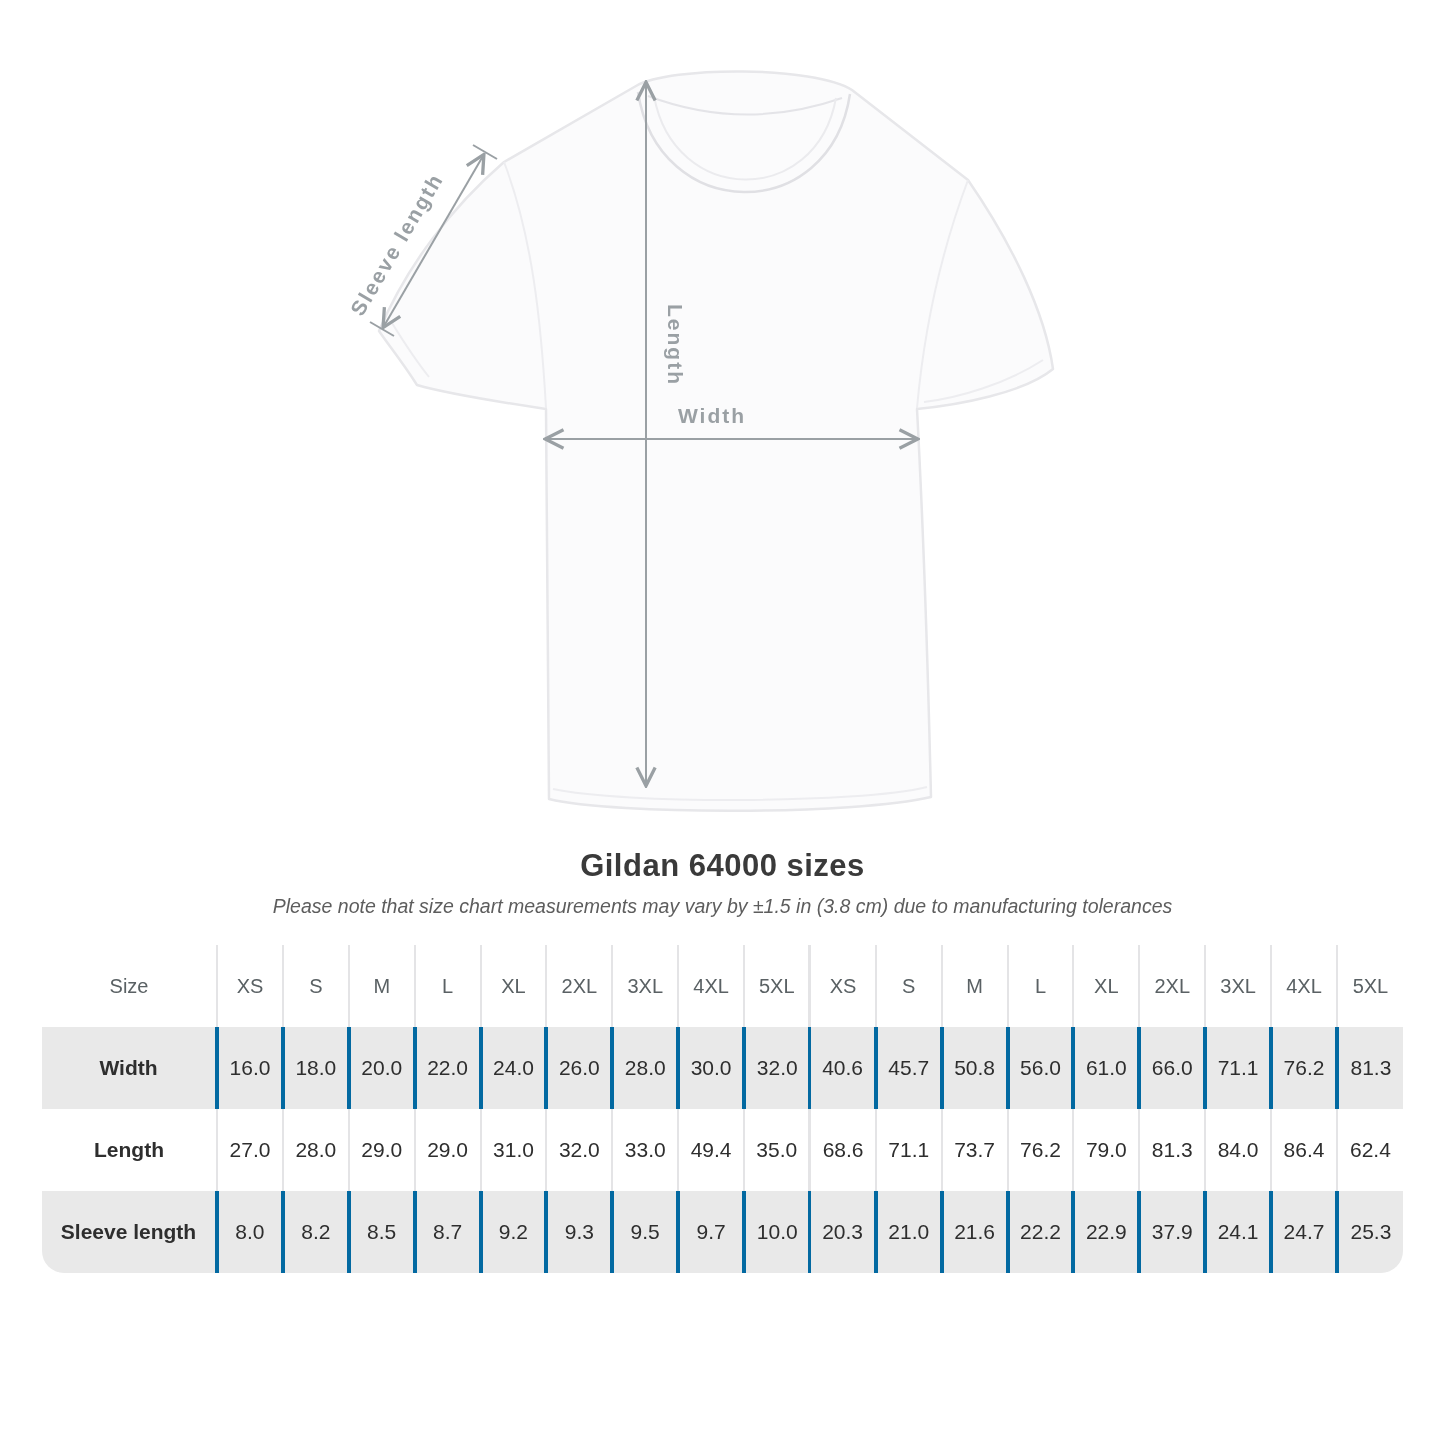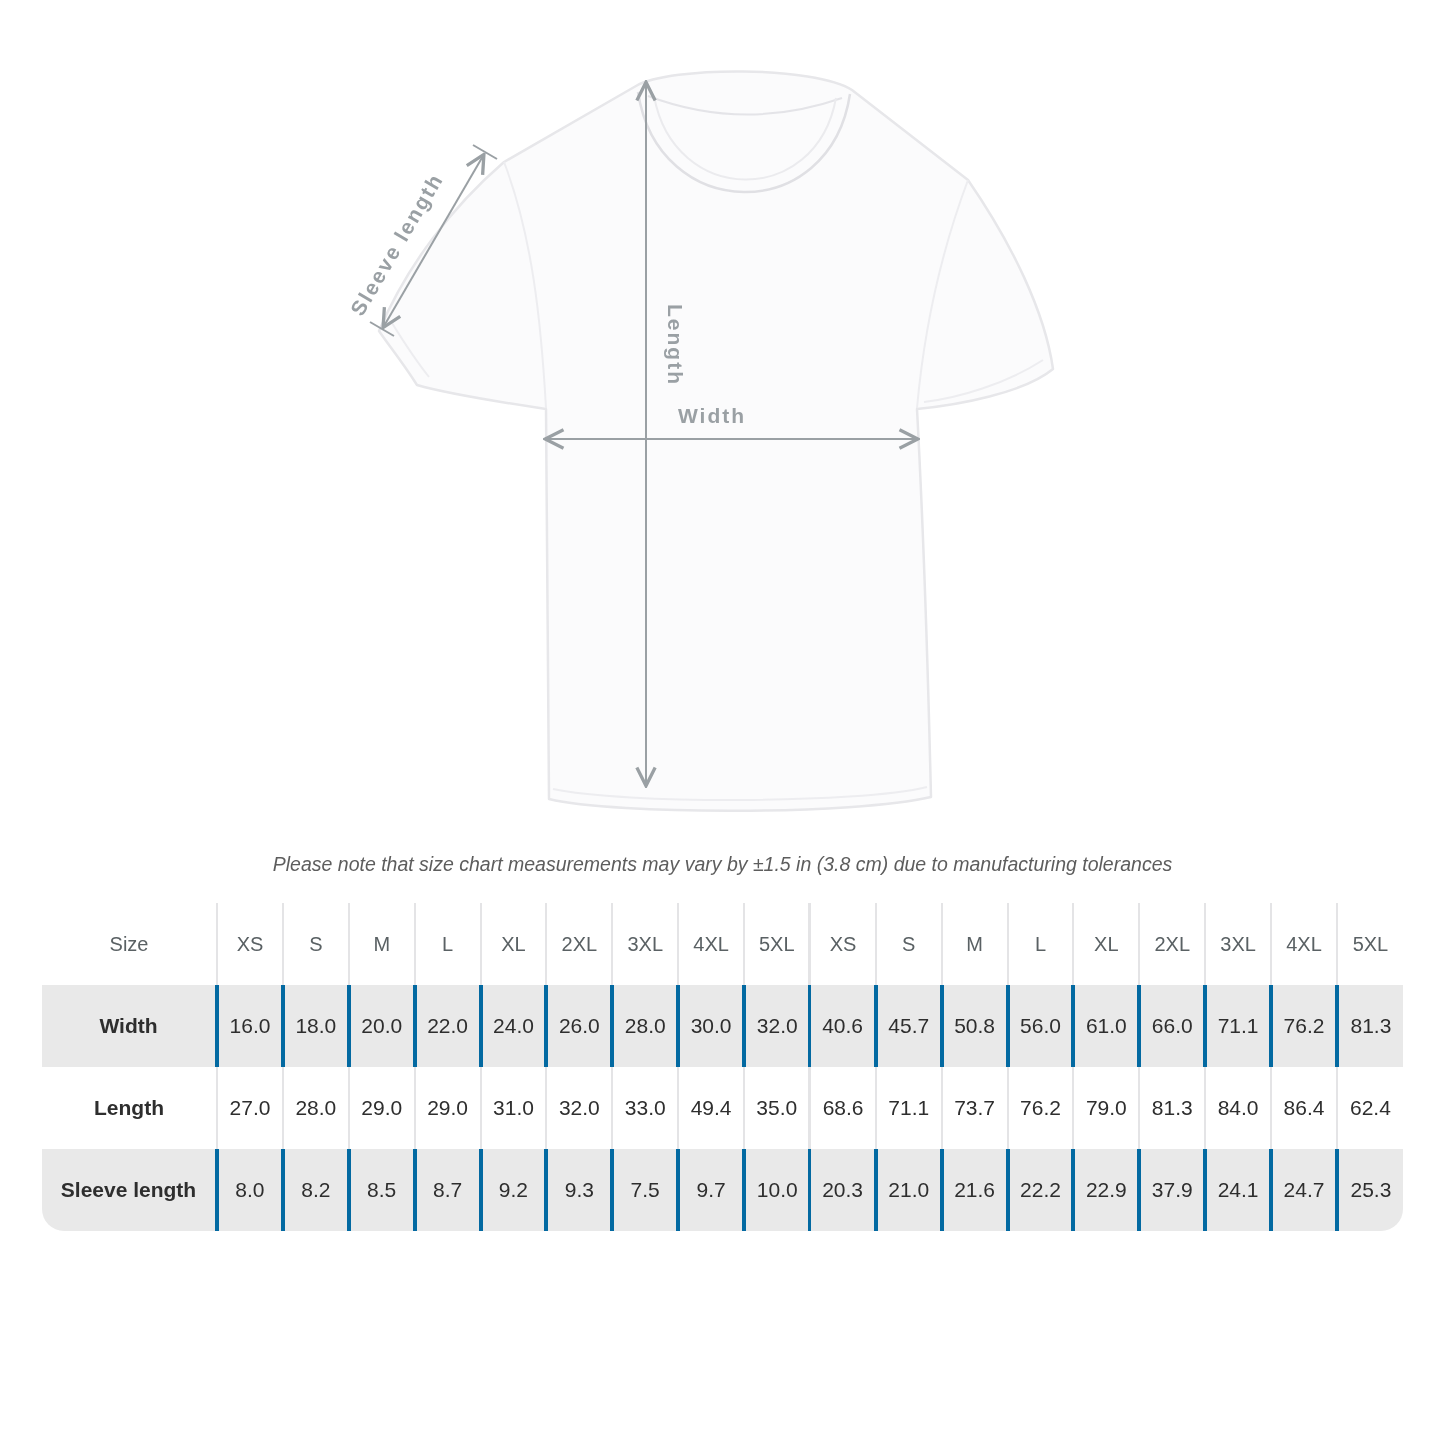--- a/index.html
+++ b/index.html
@@ -104,20 +104,21 @@
     <g stroke="#9aa0a4" stroke-width="2">
       <line x1="384" y1="326" x2="483" y2="156" marker-start="url(#chev)" marker-end="url(#chev)"></line>
       <line x1="473" y1="145" x2="497" y2="159"></line>
       <line x1="370" y1="322" x2="394" y2="336"></line>
     </g>
     <text class="arrow-label" transform="translate(403,248) rotate(-59.5)" text-anchor="middle">Sleeve length</text>
   </svg>
 </div>
 
 <div class="title-block">
+  <div class="page-title">Gildan 64000 sizes</div>
   <div class="page-subtitle">Please note that size chart measurements may vary by ±1.5 in (3.8 cm) due to manufacturing tolerances</div>
 </div>
 
 <div class="table-wrap">
 
 
   <table class="tbl">
     <colgroup>
       <col class="c-label">
       <col class="c-data">
@@ -208,21 +209,21 @@
     </tr>
 
     <tr class="gray">
       <td class="row-label">Sleeve length</td>
       <td>8.0</td>
       <td>8.2</td>
       <td>8.5</td>
       <td>8.7</td>
       <td>9.2</td>
       <td>9.3</td>
-      <td>7.5</td>
+      <td>9.5</td>
       <td>9.7</td>
       <td>10.0</td>
       <td class="msep">20.3</td>
       <td>21.0</td>
       <td>21.6</td>
       <td>22.2</td>
       <td>22.9</td>
       <td>37.9</td>
       <td>24.1</td>
       <td>24.7</td>

